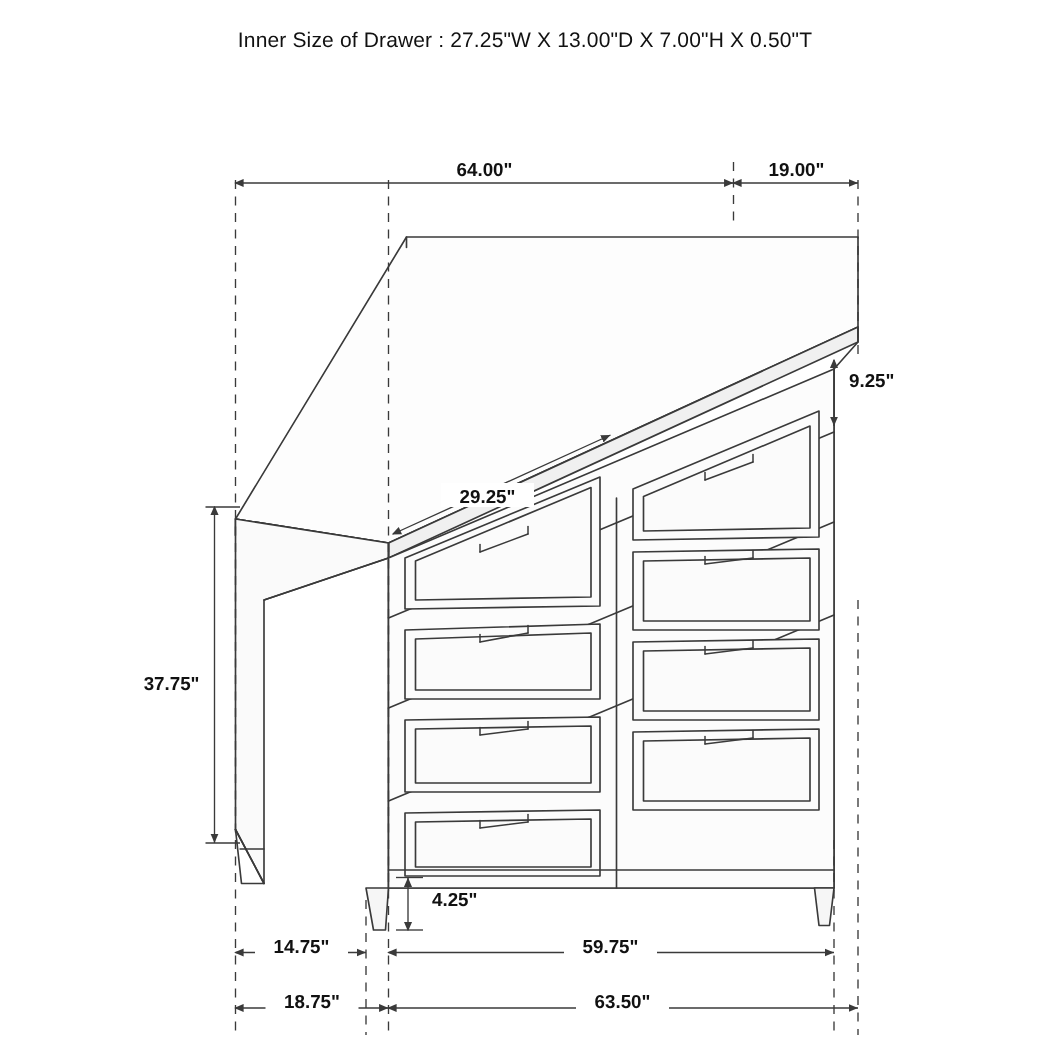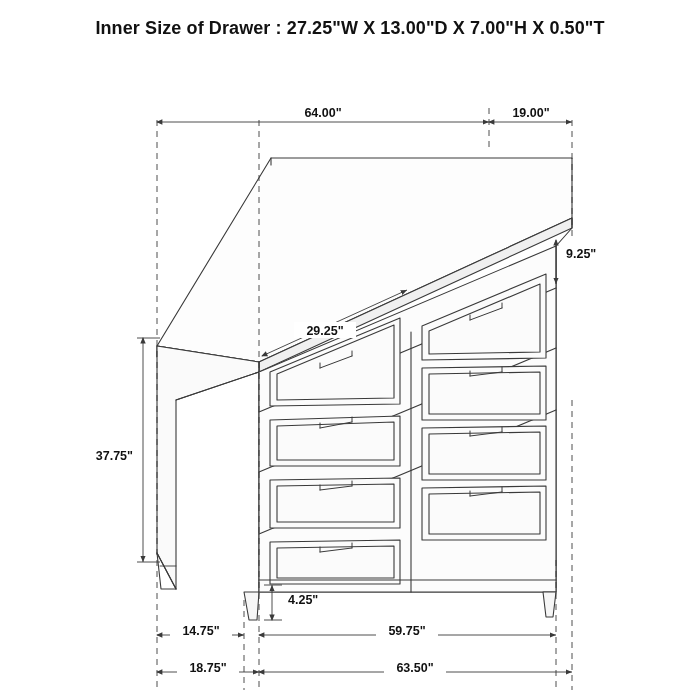--- a/index.html
+++ b/index.html
@@ -14,22 +14,22 @@
     background: #ffffff;
     font-family: "Liberation Sans", sans-serif;
     overflow: hidden;
   }
   #title {
     position: absolute;
     top: 18px;
     left: 0;
     width: 700px;
     text-align: center;
-    font-size: 18px;
-    font-weight: bold;
+    font-size: 14px;
+    font-weight: normal;
     color: #111111;
     letter-spacing: 0.1px;
   }
   svg#drawing {
     position: absolute;
     top: 0;
     left: 0;
   }
   .dimtext {
     font-family: "Liberation Sans", sans-serif;

